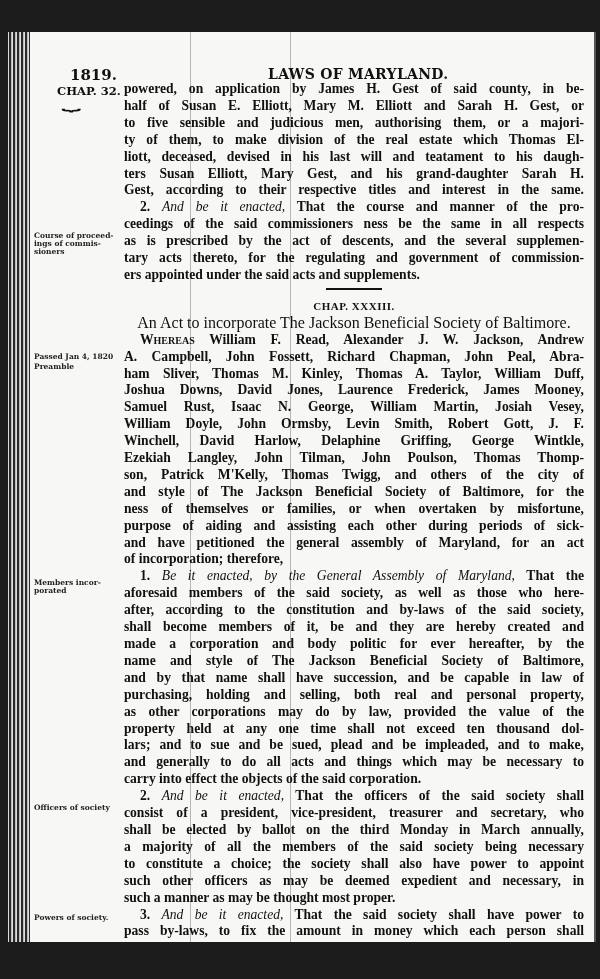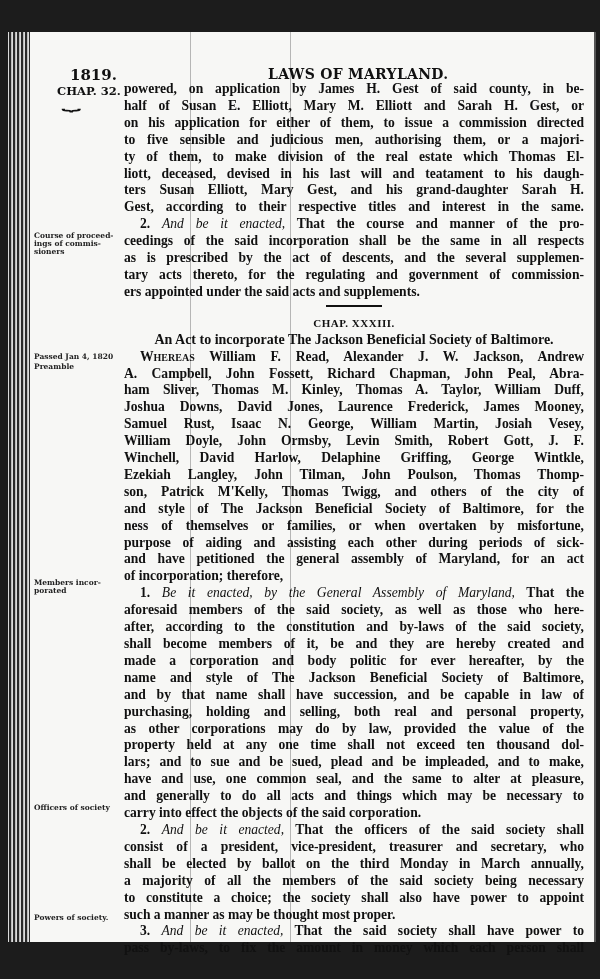--- a/index.html
+++ b/index.html
@@ -29,21 +29,21 @@
   .brace { position: absolute; left: 32px; top: 63px; font-size: 14px; font-weight: bold; transform: scaleX(2.2); transform-origin: left; }
   .body-text {
     position: absolute; left: 94px; width: 460px; font-size: 13.6px; line-height: 16.9px; font-weight: bold;
     text-align: justify; font-family: "Liberation Serif", serif;
   }
   .line { display: block; white-space: nowrap; text-align-last: justify; overflow: hidden; }
   .line.last { text-align-last: left; }
   .indent { padding-left: 16px; }
   .centered { text-align: left; text-align-last: center; }
   .chap-heading { font-size: 11px; letter-spacing: .5px; }
-  .act-title { font-size: 14px; font-weight: bold; }
+  .act-title { font-size: 16px; font-weight: normal; }
   .divider { display: block; width: 56px; height: 2px; background: #111; margin: 4px auto 8px auto; }
   i { font-weight: normal; margin-top: 33px; }
   .whereas-cap { font-variant: small-caps; }
 </style>
 </head>
 <body>
 
 <div class="scan-edge"></div>
 
 <div class="page">
@@ -62,33 +62,32 @@
   <div class="margin-note" style="top:321px">Passed Jan 4, 1820</div>
   <div class="margin-note" style="top:331px">Preamble</div>
   <div class="margin-note" style="top:547px">Members incor-porated</div>
   <div class="margin-note" style="top:772px">Officers of society</div>
   <div class="margin-note" style="top:882px">Powers of society.</div>
 
   <div class="body-text" style="top:49px">
 
     <span class="line">powered, on application by James H. Gest of said county, in be-</span>
     <span class="line">half of Susan E. Elliott, Mary M. Elliott and Sarah H. Gest, or</span>
-    <span class="line">on his application for either of them, to issue a commission directed</span>
     <span class="line">to five sensible and judicious men, authorising them, or a majori-</span>
     <span class="line">ty of them, to make division of the real estate which Thomas El-</span>
     <span class="line">liott, deceased, devised in his last will and teatament to his daugh-</span>
     <span class="line">ters Susan Elliott, Mary Gest, and his grand-daughter Sarah H.</span>
     <span class="line">Gest, according to their respective titles and interest in the same.</span>
 
     <span class="line indent">
       <span>2.</span>
       <i>And be it enacted,</i>
       <span>That the course and manner of the pro-</span>
     </span>
-    <span class="line">ceedings of the said incorporation shall be the same in all respects</span>
+    <span class="line">ceedings of the said commissioners ness be the same in all respects</span>
     <span class="line">as is prescribed by the act of descents, and the several supplemen-</span>
     <span class="line">tary acts thereto, for the regulating and government of commission-</span>
     <span class="line last">ers appointed under the said acts and supplements.</span>
 
     <span class="divider"></span>
 
     <span class="line centered chap-heading">CHAP. XXXIII.</span>
     <span class="line centered act-title">An Act to incorporate The Jackson Beneficial Society of Baltimore.</span>
 
     <span class="line indent">
@@ -117,33 +116,33 @@
     <span class="line">aforesaid members of the said society, as well as those who here-</span>
     <span class="line">after, according to the constitution and by-laws of the said society,</span>
     <span class="line">shall become members of it, be and they are hereby created and</span>
     <span class="line">made a corporation and body politic for ever hereafter, by the</span>
     <span class="line">name and style of The Jackson Beneficial Society of Baltimore,</span>
     <span class="line">and by that name shall have succession, and be capable in law of</span>
     <span class="line">purchasing, holding and selling, both real and personal property,</span>
     <span class="line">as other corporations may do by law, provided the value of the</span>
     <span class="line">property held at any one time shall not exceed ten thousand dol-</span>
     <span class="line">lars; and to sue and be sued, plead and be impleaded, and to make,</span>
-    <span class="line">have and use, one common seal, and the same to alter at pleasure,</span>
     <span class="line">and generally to do all acts and things which may be necessary to</span>
     <span class="line last">carry into effect the objects of the said corporation.</span>
 
     <span class="line indent">
       <span>2.</span>
       <i>And be it enacted,</i>
       <span>That the officers of the said society shall</span>
     </span>
     <span class="line">consist of a president, vice-president, treasurer and secretary, who</span>
     <span class="line">shall be elected by ballot on the third Monday in March annually,</span>
     <span class="line">a majority of all the members of the said society being necessary</span>
     <span class="line">to constitute a choice; the society shall also have power to appoint</span>
+    <span class="line">such other officers as may be deemed expedient and necessary, in</span>
     <span class="line last">such a manner as may be thought most proper.</span>
 
     <span class="line indent">
       <span>3.</span>
       <i>And be it enacted,</i>
       <span>That the said society shall have power to</span>
     </span>
     <span class="line">pass by-laws, to fix the amount in money which each person shall</span>
   </div>
 </div>

